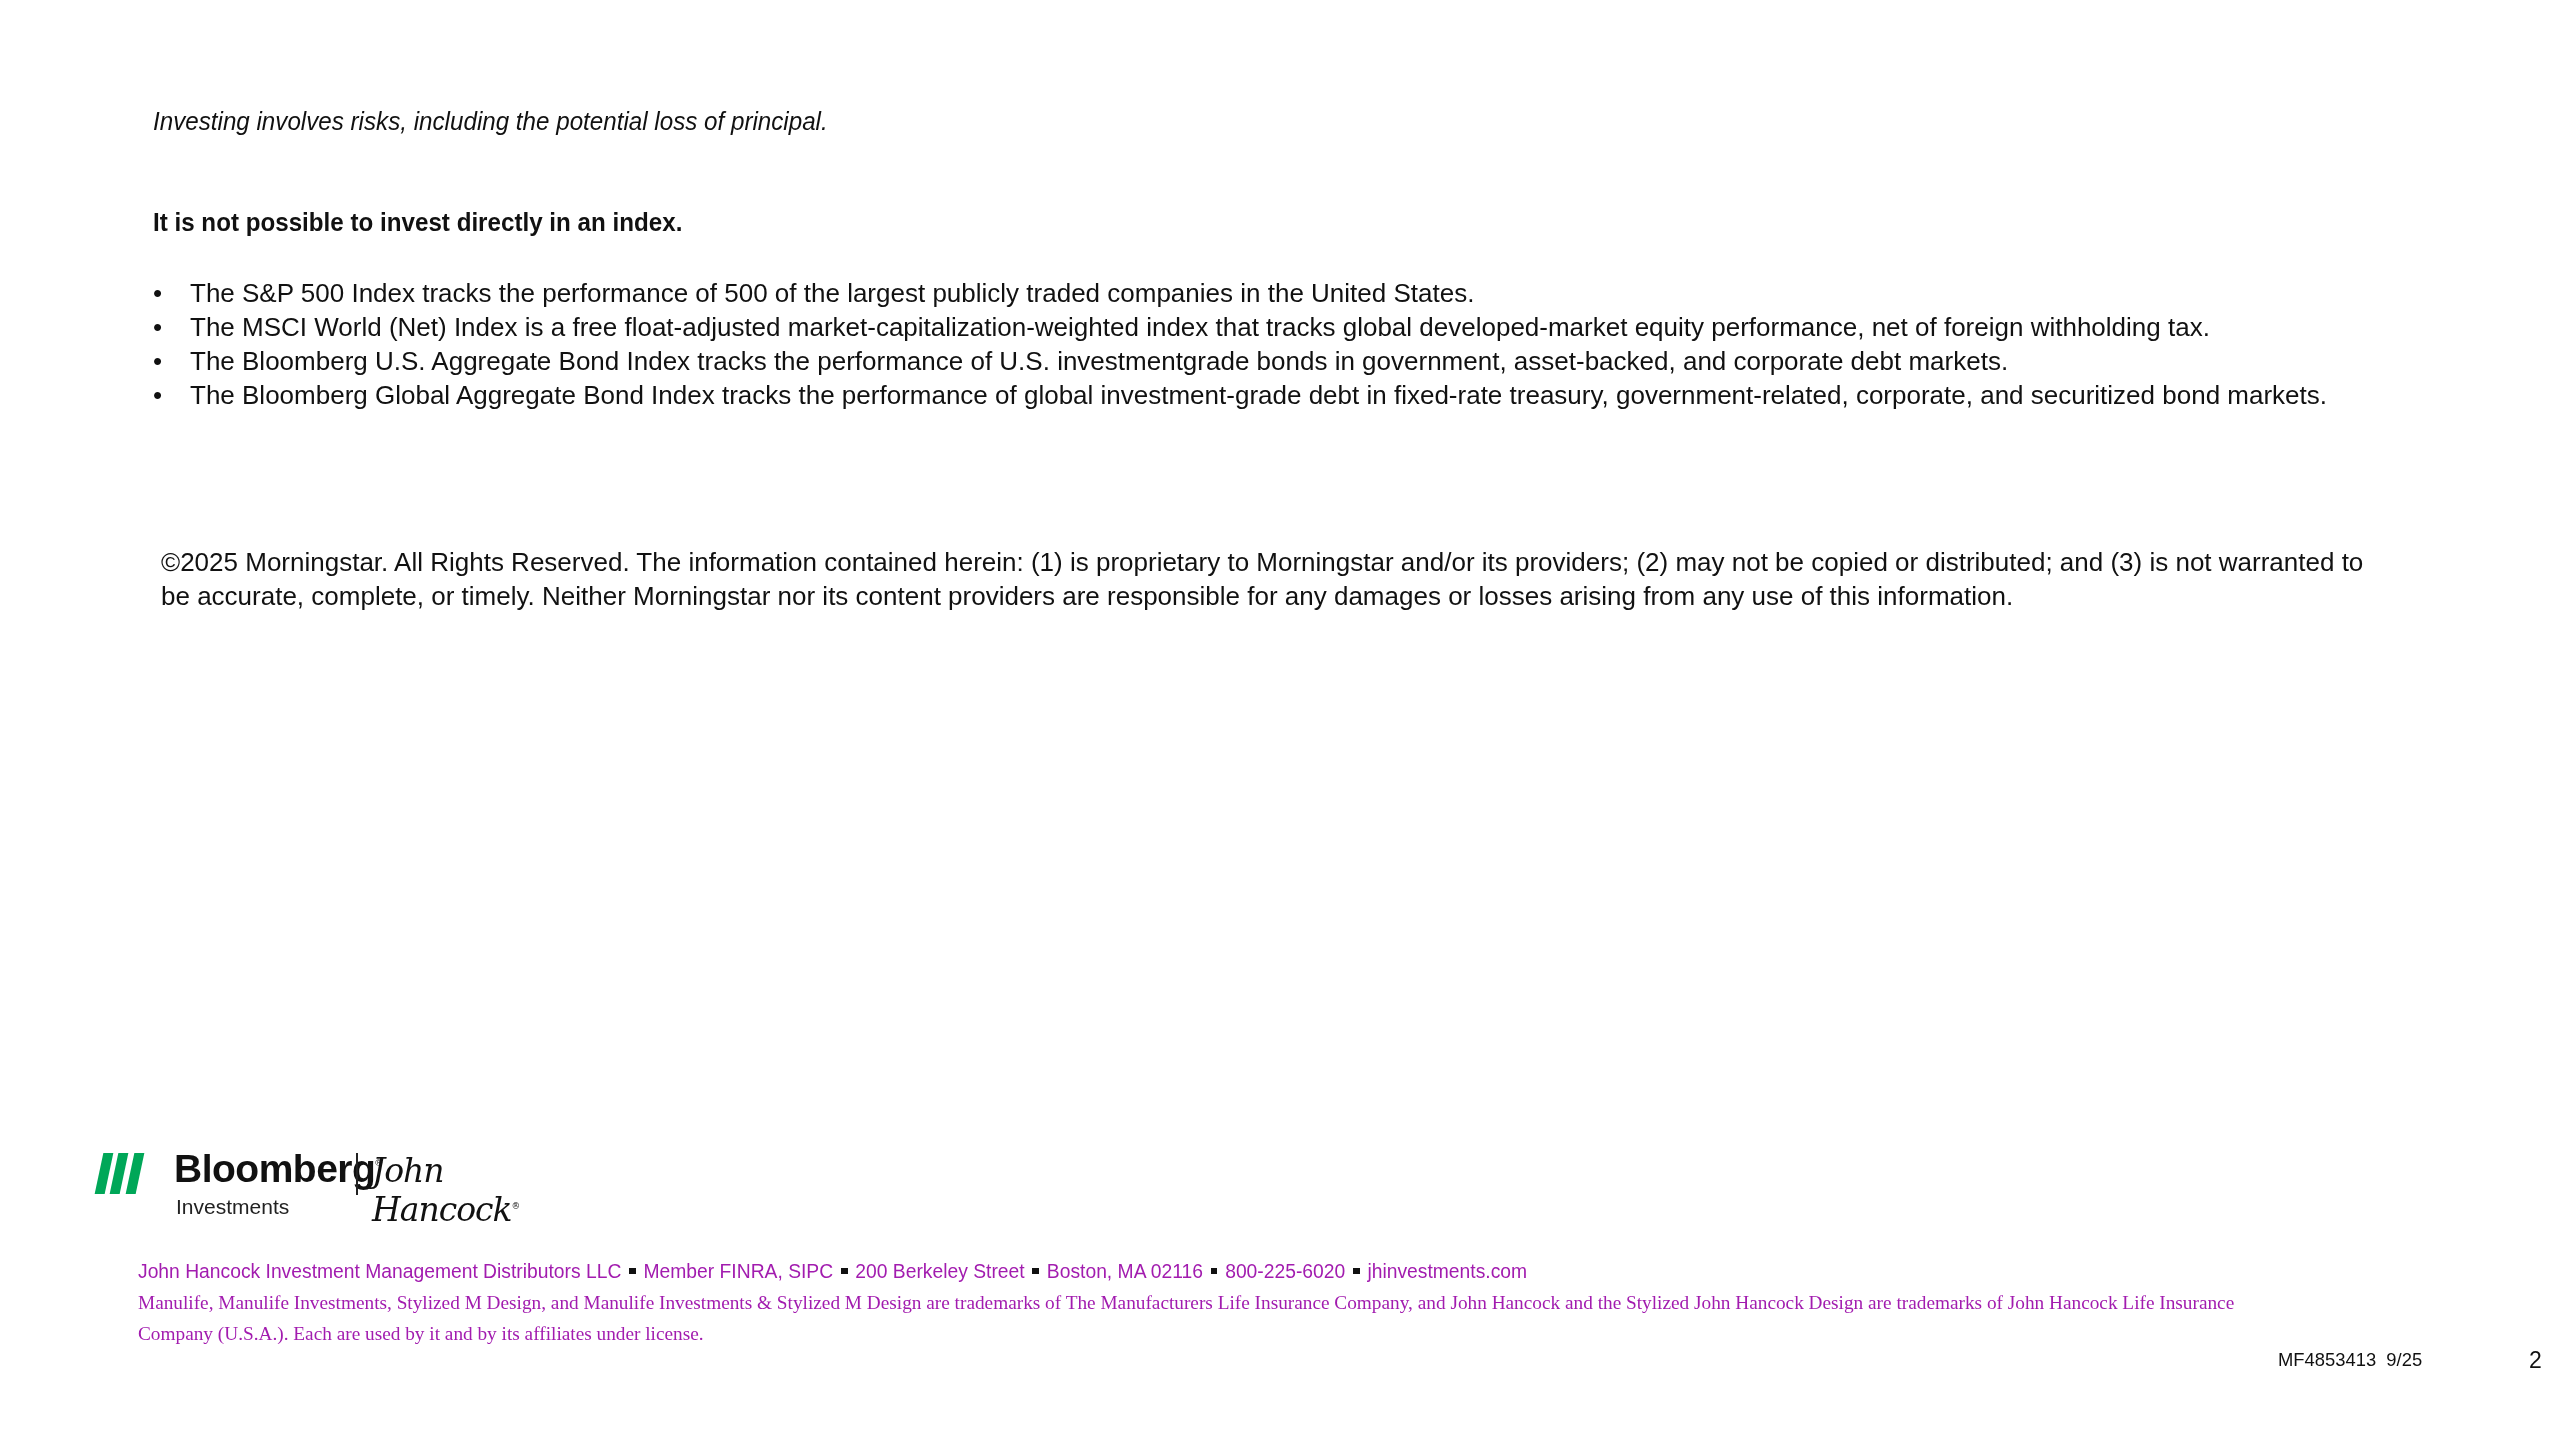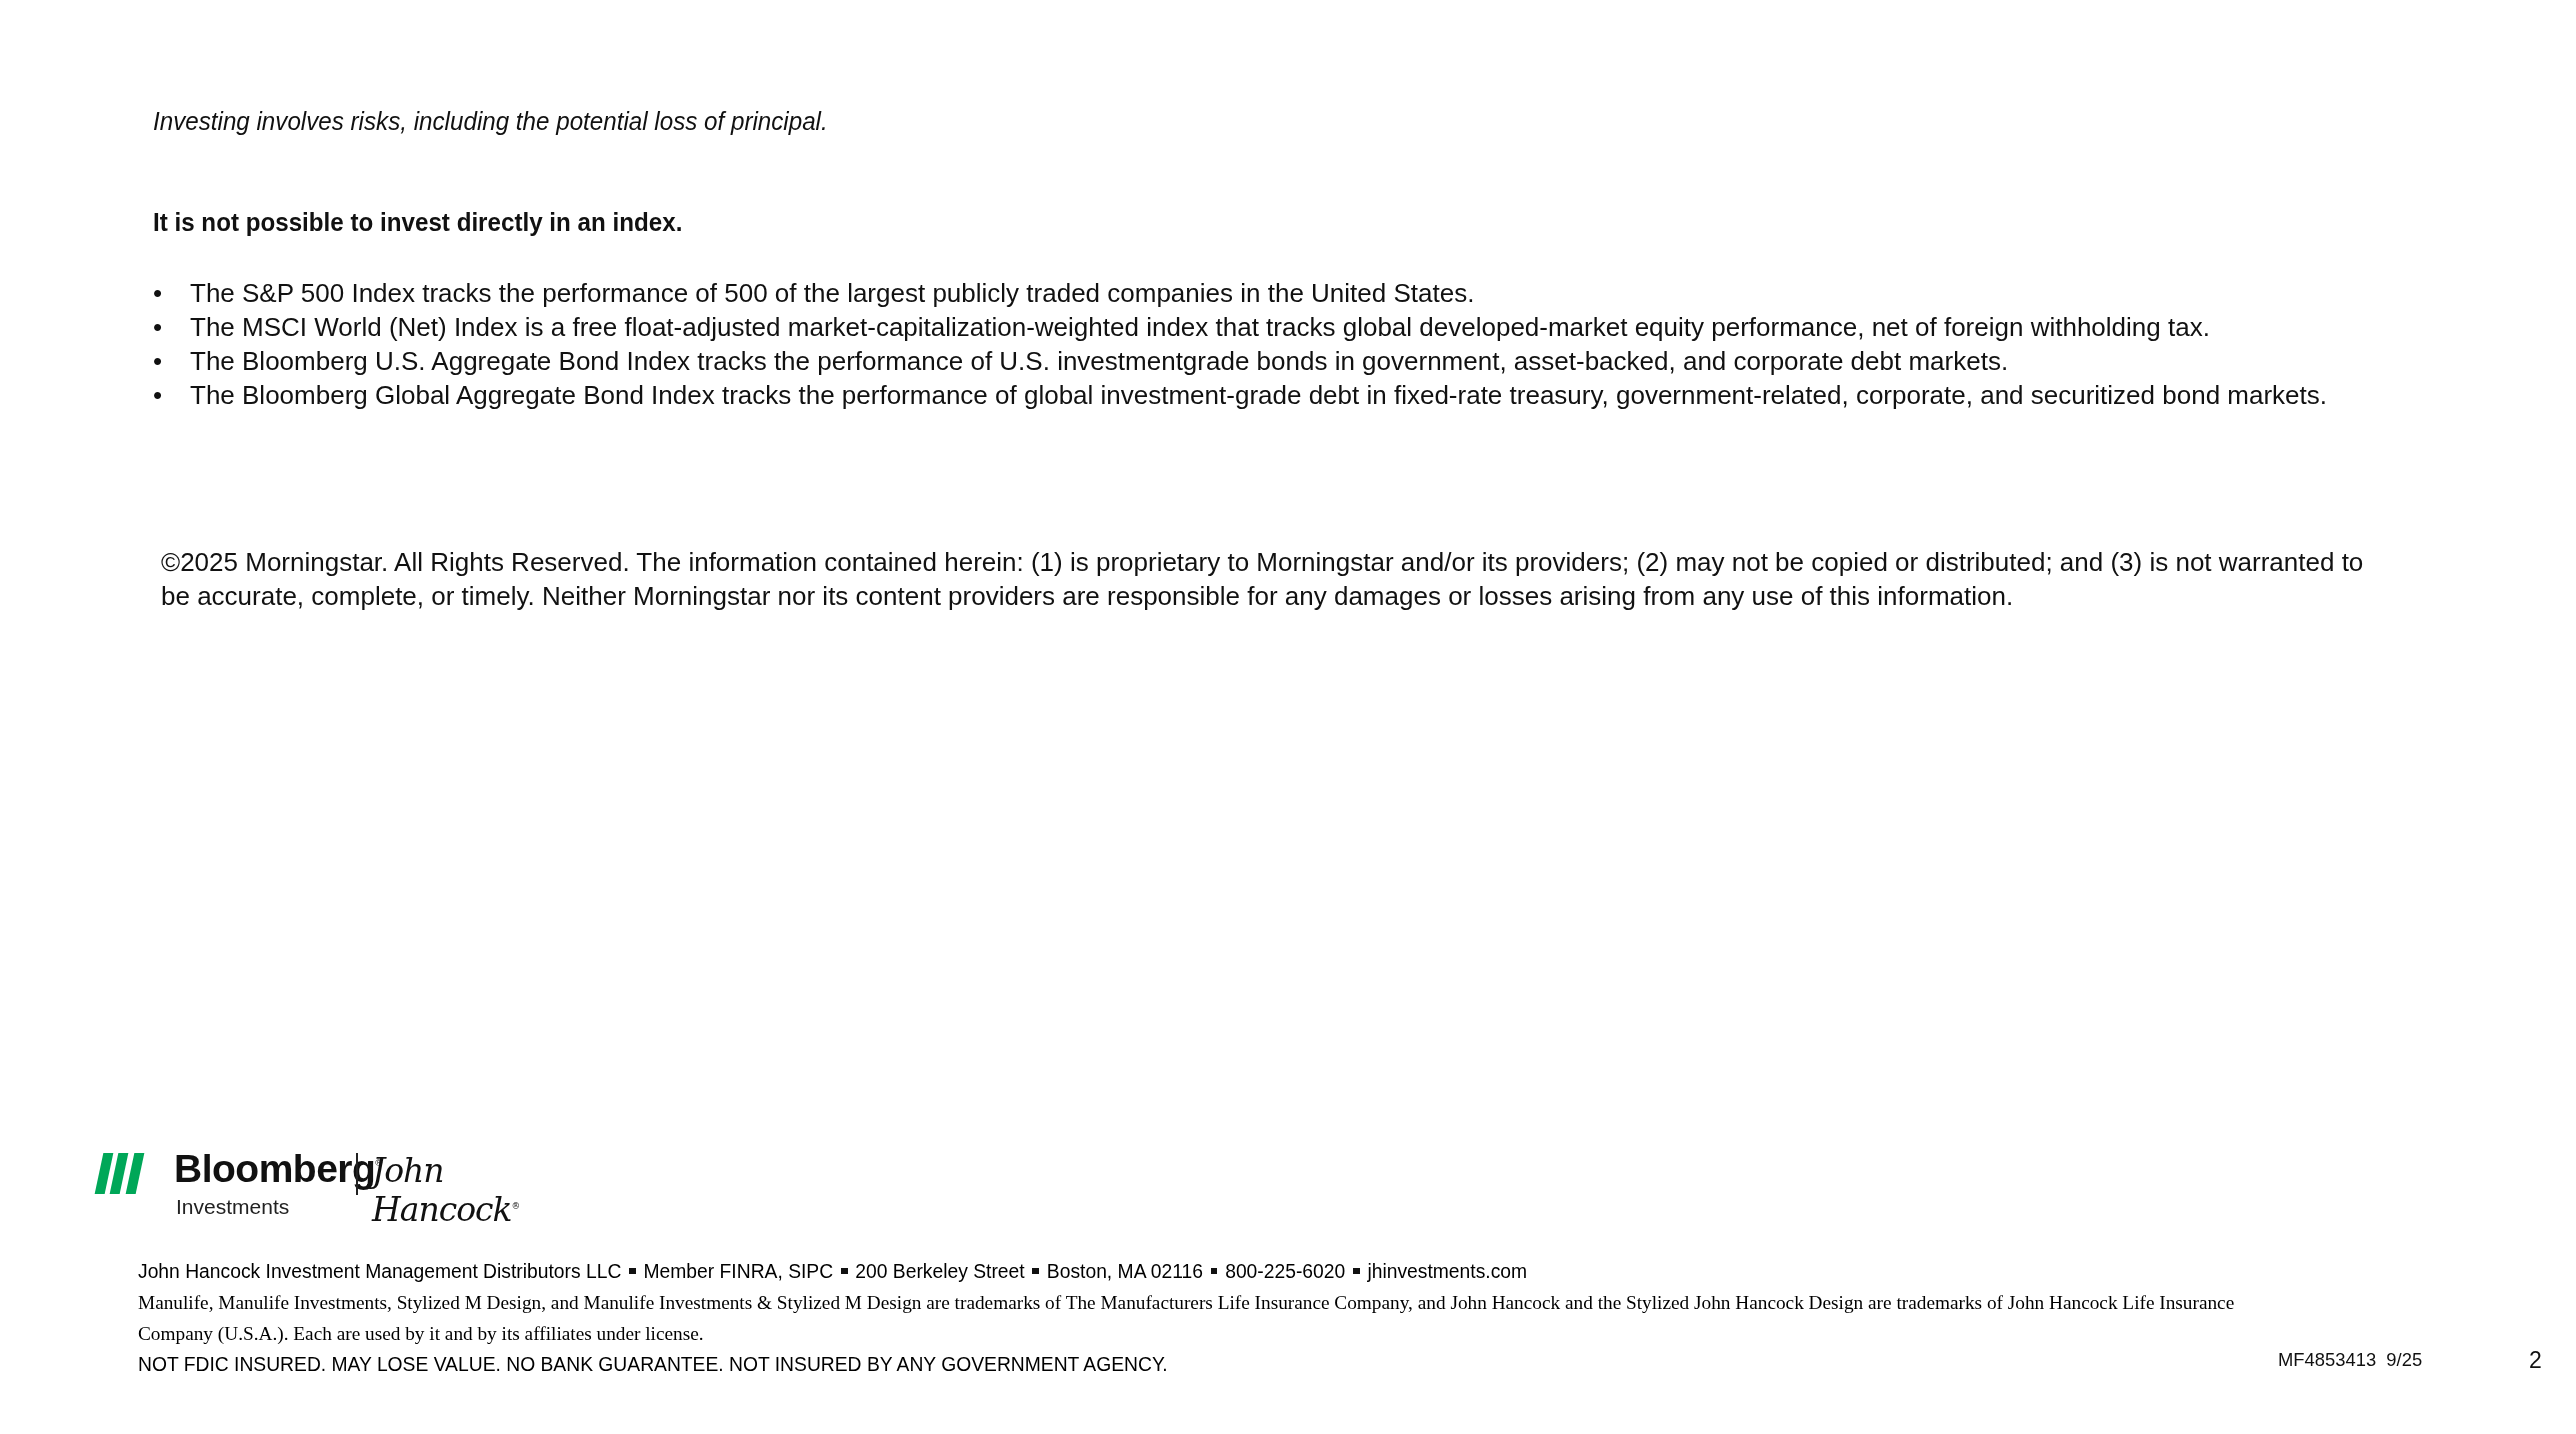--- a/index.html
+++ b/index.html
@@ -46,21 +46,21 @@
     }
     .logo-divider {
       position: absolute; left: 261px; top: 1.9px; width: 1.9px; height: 42px; background: #222;
     }
     .jh-word {
       position: absolute; left: 277px; top: 0px; font-family: "DejaVu Serif", serif;
       font-style: italic; font-size: 33px; color: #111; letter-spacing: -1px;
     }
     .jh-word sup { font-size: 8.7px; font-style: normal; }
     .footer {
-      left: 138px; top: 1256px; width: 2222px; font-size: 19.3px; line-height: 31px; color: #000000;
+      left: 138px; top: 1256px; width: 2222px; font-size: 19.3px; line-height: 31px; color: #a21caf;
     }
     .footer .line { white-space: nowrap; }
     .footer .wrap { white-space: normal; width: 2173px; font-family: Liberation Serif, serif; }
     .sep { display: inline-block; width: 6.8px; height: 6.8px; background: #111; margin: 0 7.7px; vertical-align: middle; position: relative; top: -1.9px; }
     .doc-code { left: 2270px; top: 1349px; font-size: 18.4px; margin-left: 8px; }
     .page-num { left: 2529px; top: 1347px; font-size: 23px; }
   </style>
 </head>
 <body>
 
@@ -99,18 +99,17 @@
   <div class="investments-word">Investments</div>
   <div class="logo-divider"></div>
   <div class="jh-word"><span>John Hancock</span><sup>®</sup></div>
 </div>
 
 <div class="abs footer">
   <div class="line">
     <span>John Hancock Investment Management Distributors LLC</span><span class="sep"></span><span>Member FINRA, SIPC</span><span class="sep"></span><span>200 Berkeley Street</span><span class="sep"></span><span>Boston, MA 02116</span><span class="sep"></span><span>800-225-6020</span><span class="sep"></span><span>jhinvestments.com</span>
   </div>
   <div class="wrap">Manulife, Manulife Investments, Stylized M Design, and Manulife Investments &amp; Stylized M Design are trademarks of The Manufacturers Life Insurance Company, and John Hancock and the Stylized John Hancock Design are trademarks of John Hancock Life Insurance Company (U.S.A.). Each are used by it and by its affiliates under license.</div>
-  <div class="line">NOT FDIC INSURED. MAY LOSE VALUE. NO BANK GUARANTEE. NOT INSURED BY ANY GOVERNMENT AGENCY.</div>
 </div>
 
 <div class="abs doc-code" style="white-space:pre;">MF4853413  9/25</div>
 <div class="abs page-num">2</div>
 
 
 </body></html>

